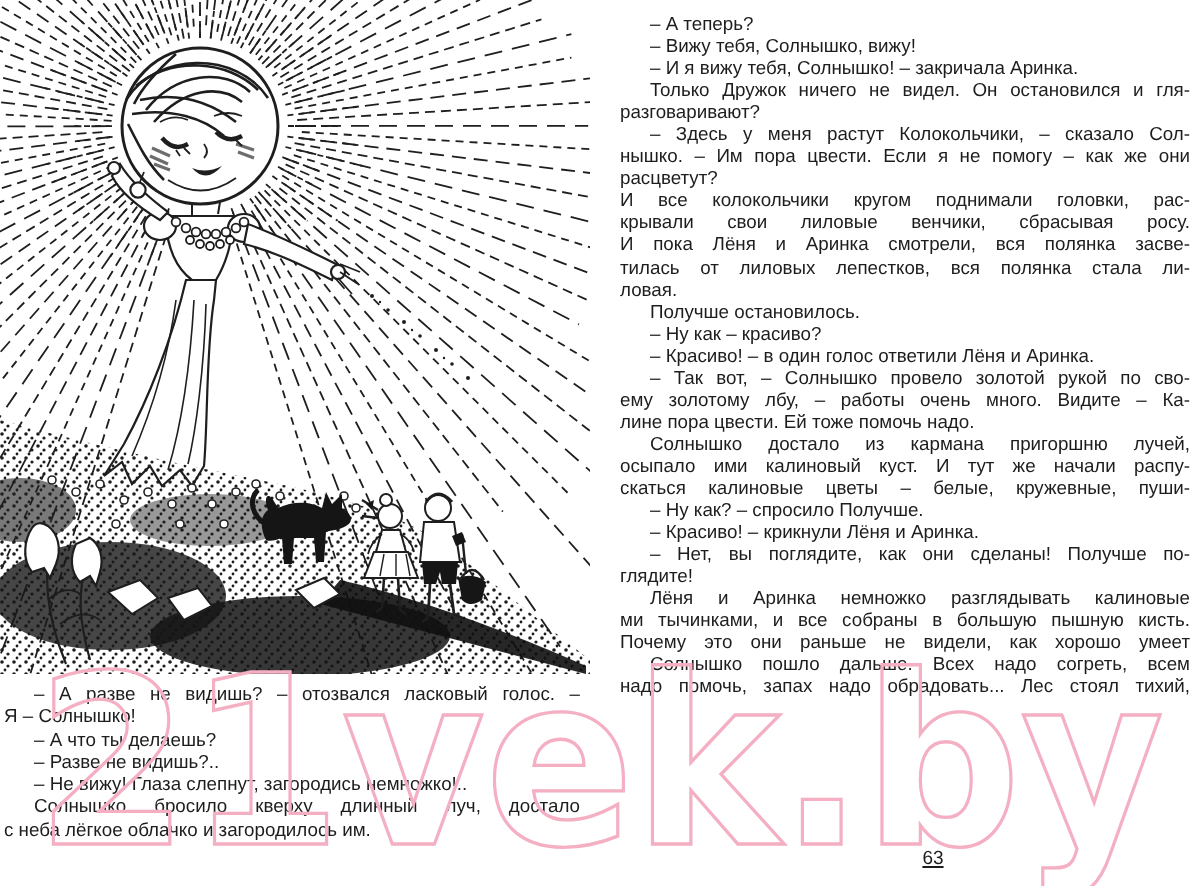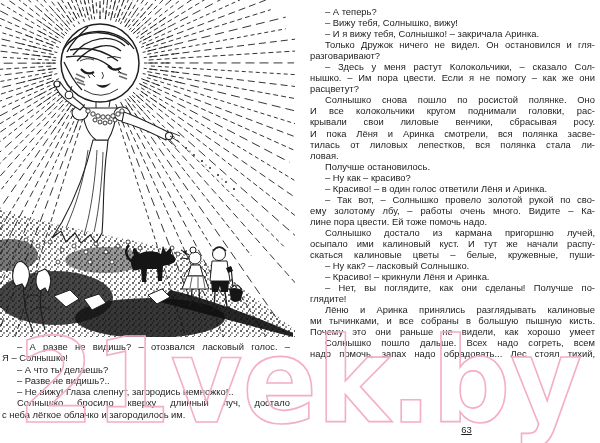--- a/index.html
+++ b/index.html
@@ -343,40 +343,39 @@
   <div>
     <div class="textcol rightcol">
         <div class="tl ind">– А теперь?</div>
         <div class="tl ind">– Вижу тебя, Солнышко, вижу!</div>
         <div class="tl ind">– И я вижу тебя, Солнышко! – закричала Аринка.</div>
         <div class="tl ind jl">Только Дружок ничего не видел. Он остановился и гля-</div>
         <div class="tl">разговаривают?</div>
         <div class="tl ind jl">– Здесь у меня растут Колокольчики, – сказало Сол-</div>
         <div class="tl jl">нышко. – Им пора цвести. Если я не помогу – как же они</div>
         <div class="tl">расцветут?</div>
-        <div class="tl ind jl">Солнышко снова пошло по росистой полянке. Оно</div>
         <div class="tl jl">И все колокольчики кругом поднимали головки, рас-</div>
         <div class="tl jl">крывали свои лиловые венчики, сбрасывая росу.</div>
         <div class="tl jl">И пока Лёня и Аринка смотрели, вся полянка засве-</div>
         <div class="tl jl">тилась от лиловых лепестков, вся полянка стала ли-</div>
         <div class="tl">ловая.</div>
         <div class="tl ind">Получше остановилось.</div>
         <div class="tl ind">– Ну как – красиво?</div>
         <div class="tl ind">– Красиво! – в один голос ответили Лёня и Аринка.</div>
         <div class="tl ind jl">– Так вот, – Солнышко провело золотой рукой по сво-</div>
         <div class="tl jl">ему золотому лбу, – работы очень много. Видите – Ка-</div>
         <div class="tl">лине пора цвести. Ей тоже помочь надо.</div>
         <div class="tl ind jl">Солнышко достало из кармана пригоршню лучей,</div>
         <div class="tl jl">осыпало ими калиновый куст. И тут же начали распу-</div>
         <div class="tl jl">скаться калиновые цветы – белые, кружевные, пуши-</div>
-        <div class="tl ind">– Ну как? – ласковый Солнышко.</div>
+        <div class="tl ind">– Ну как? – спросило Получше.</div>
         <div class="tl ind">– Красиво! – крикнули Лёня и Аринка.</div>
         <div class="tl ind jl">– Нет, вы поглядите, как они сделаны! Получше по-</div>
         <div class="tl">глядите!</div>
-        <div class="tl ind jl">Лёню и Аринка принялись разглядывать калиновые</div>
+        <div class="tl ind jl">Лёня и Аринка немножко разглядывать калиновые</div>
         <div class="tl jl">ми тычинками, и все собраны в большую пышную кисть.</div>
         <div class="tl jl">Почему это они раньше не видели, как хорошо умеет</div>
         <div class="tl ind jl">Солнышко пошло дальше. Всех надо согреть, всем</div>
         <div class="tl jl">надо помочь, запах надо обрадовать... Лес стоял тихий,</div>
       </div>
     <div class="pnum pright">63</div>
   </div>
 
   <svg class="wm" width="600" height="443" viewBox="0 0 600 443">
     <text x="300" y="422" text-anchor="middle" textLength="564" lengthAdjust="spacingAndGlyphs" style="font-family:'DejaVu Sans',sans-serif;font-weight:bold;font-size:118px;fill:none;stroke-width:1.7;" stroke="#f4afc3">21vek.by</text>

